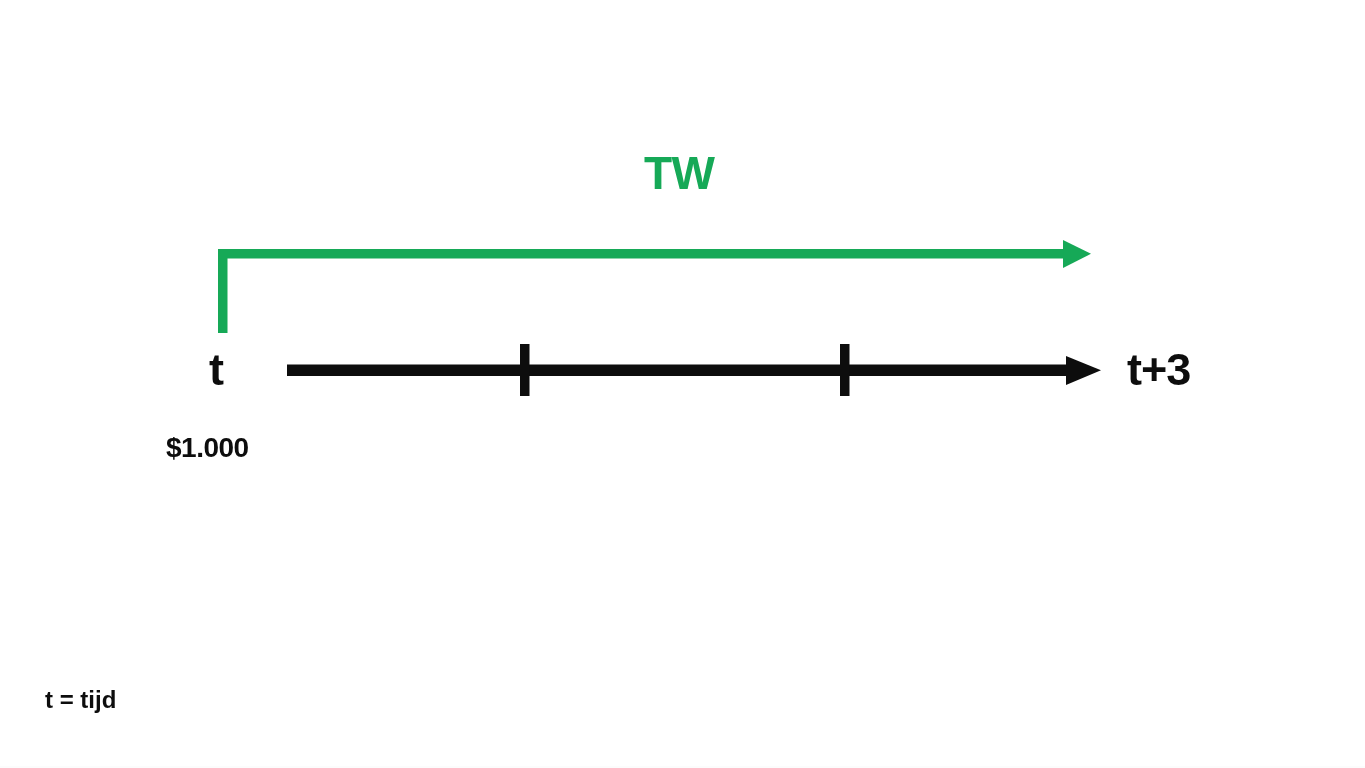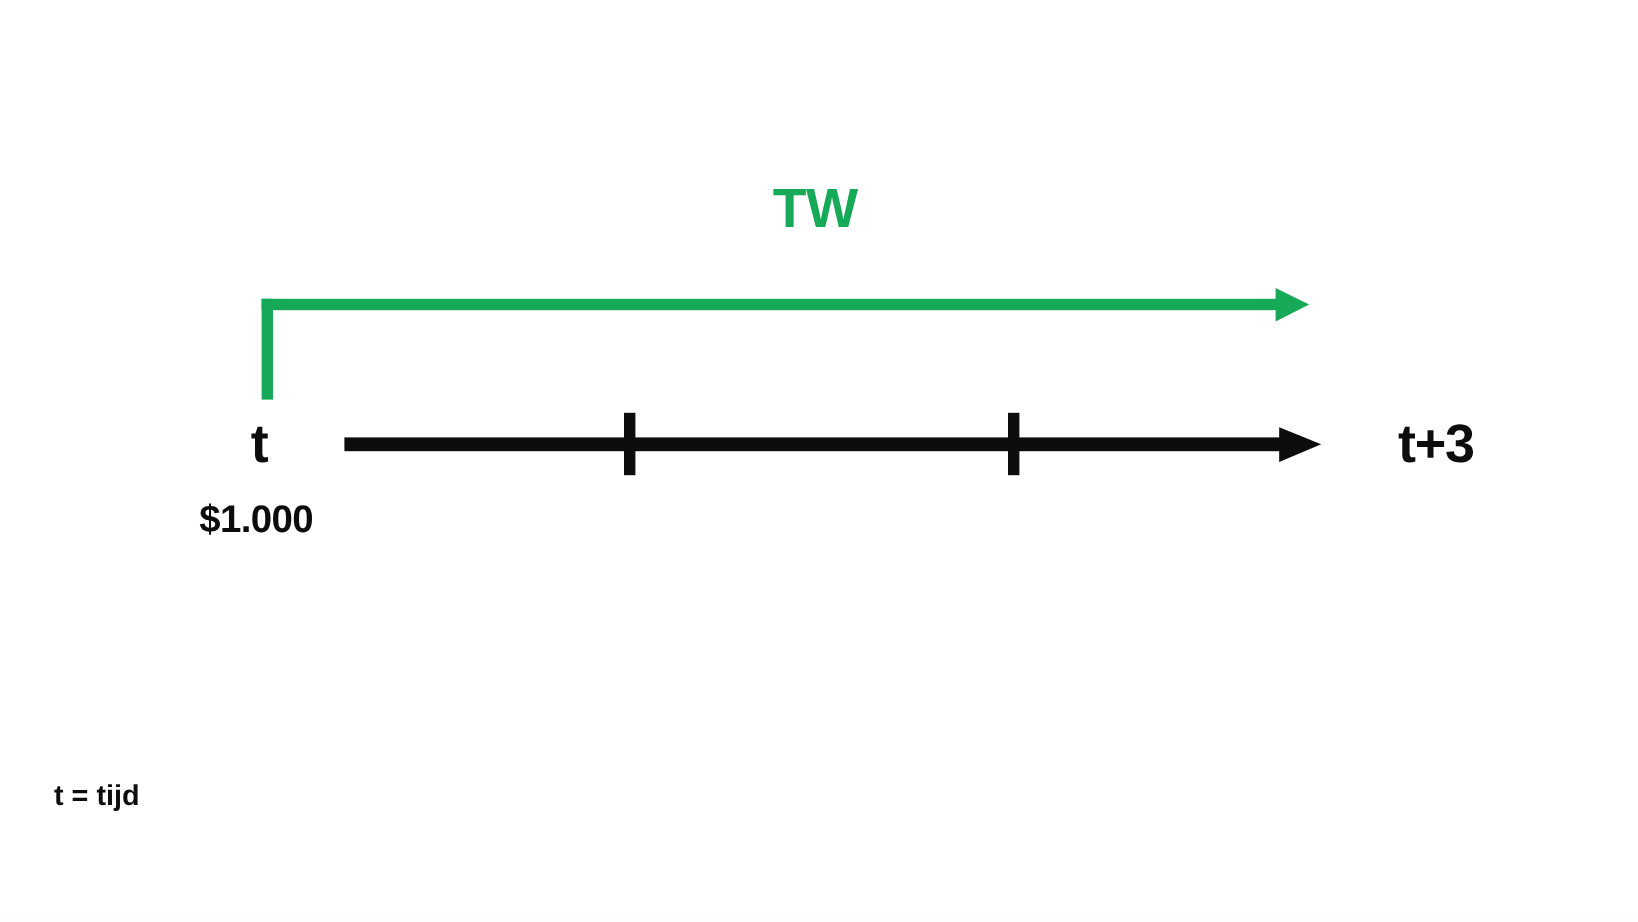--- a/index.html
+++ b/index.html
@@ -52,45 +52,46 @@
     color: #16a957;
   }
 
   #t-label {
     left: 209px;
     top: 347px;
     font-size: 45px;
   }
 
   #t-end-label {
-    left: 1165px;
+    left: 1127px;
     top: 347px;
     font-size: 45px;
     letter-spacing: -1px;
   }
 
   #amount-label {
     left: 166px;
-    top: 416px;
-    font-size: 32px;
+    top: 434px;
+    font-size: 28px;
     letter-spacing: -0.5px;
   }
 
   #legend {
     position: absolute;
     left: 45px;
     top: 643px;
     font-family: "Liberation Sans", sans-serif;
   }
   .legend-line {
     font-size: 24px;
     font-weight: bold;
     color: #0d0d0d;
     line-height: 1.72;
     white-space: nowrap;
+    margin-top: 36px;
   }
 
   
   #bottom-edge {
     position: absolute;
     left: 0;
     bottom: 0;
     width: 1365px;
     height: 2px;
     background: #fcfcfc;

